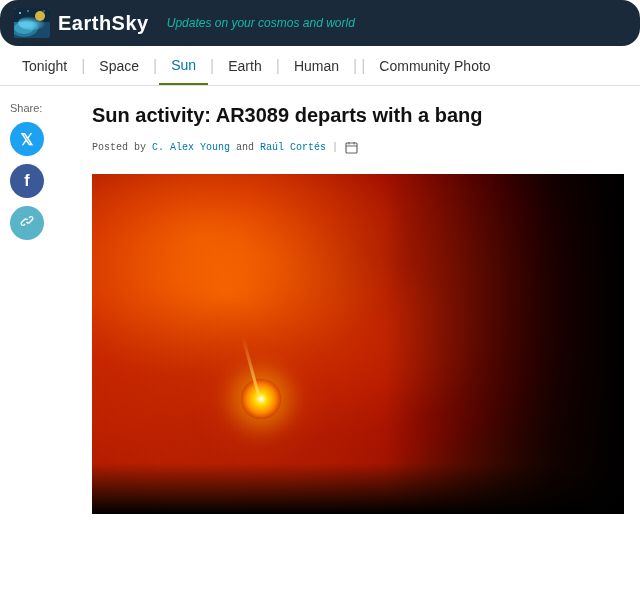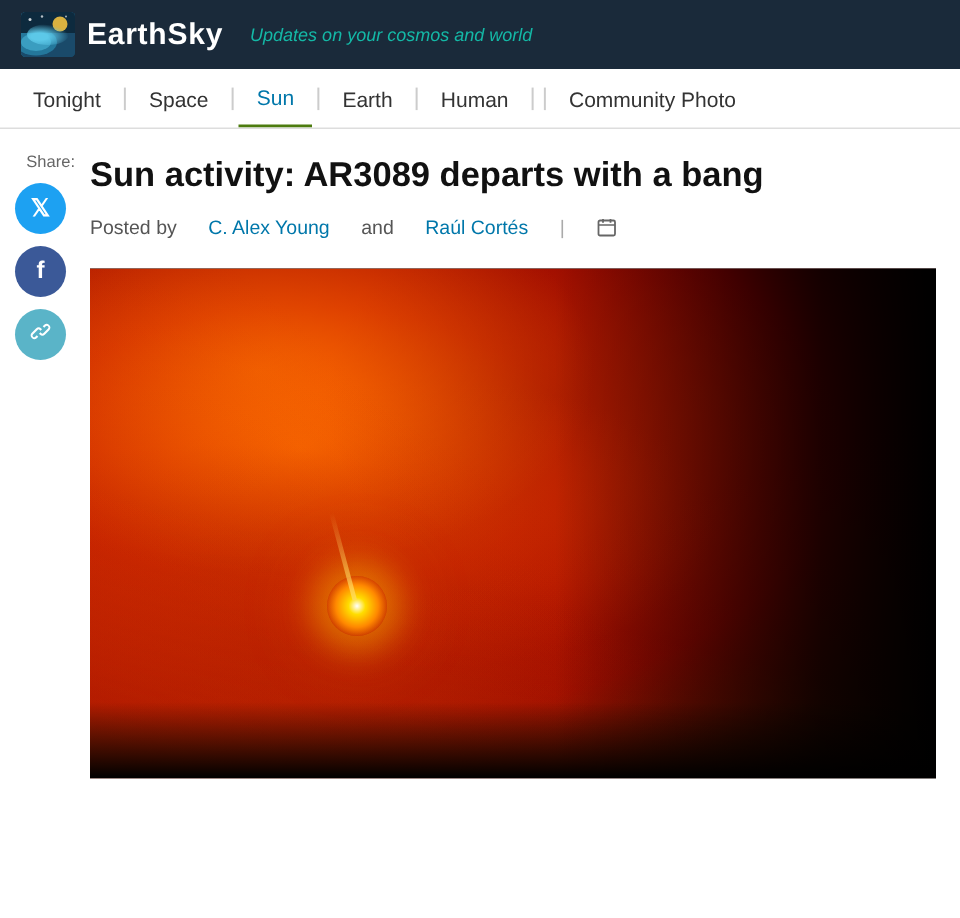--- a/index.html
+++ b/index.html
@@ -5,20 +5,21 @@
     * { margin: 0; padding: 0; box-sizing: border-box; }
     body { font-family: Arial, Helvetica, sans-serif; background: #fff; width: 640px; overflow-x: hidden; }
 
     
     .header {
       background: #1a2a3a;
       display: flex;
       align-items: center;
       padding: 8px 14px;
       height: 46px;
+      border-radius: 18px;
     }
     .header-logo {
       display: flex;
       align-items: center;
       gap: 8px;
     }
     .logo-icon {
       width: 36px;
       height: 30px;
       background: linear-gradient(135deg, #4ab3d4 0%, #1a7a9a 50%, #0d4a6a 100%);
@@ -86,24 +87,23 @@
 
     
     .content {
       display: flex;
       padding: 16px 0 0 0;
       max-width: 640px;
     }
 
     
     .share-sidebar {
-      width: 60px;
+      width: 92px;
       padding: 0 10px;
       flex-shrink: 0;
-      text-align: right;
     }
     .share-label {
       font-size: 11px;
       color: #666;
       margin-bottom: 8px;
     }
     .share-btn {
       width: 34px;
       height: 34px;
       border-radius: 50%;
@@ -119,33 +119,34 @@
     .share-btn.twitter { background: #1da1f2; }
     .share-btn.facebook { background: #3b5998; }
     .share-btn.link { background: #5ab4c8; }
 
     
     .article {
       flex: 1;
       padding-right: 16px;
     }
     .article-title {
-      font-size: 23px;
+      font-size: 20px;
       font-weight: bold;
       color: #111;
       line-height: 1.3;
       margin-bottom: 12px;
     }
     .article-meta {
-      font-size: 13px;
+      font-size: 10px;
       color: #555;
       display: flex;
       align-items: center;
-      gap: 21px;
+      gap: 6px;
       margin-bottom: 20px;
+      font-family: Liberation Mono, monospace;
     }
     .article-meta a {
       color: #0077aa;
       text-decoration: none;
     }
     .meta-separator { color: #aaa; }
     .calendar-icon {
       display: inline-flex;
       align-items: center;
       justify-content: center;

